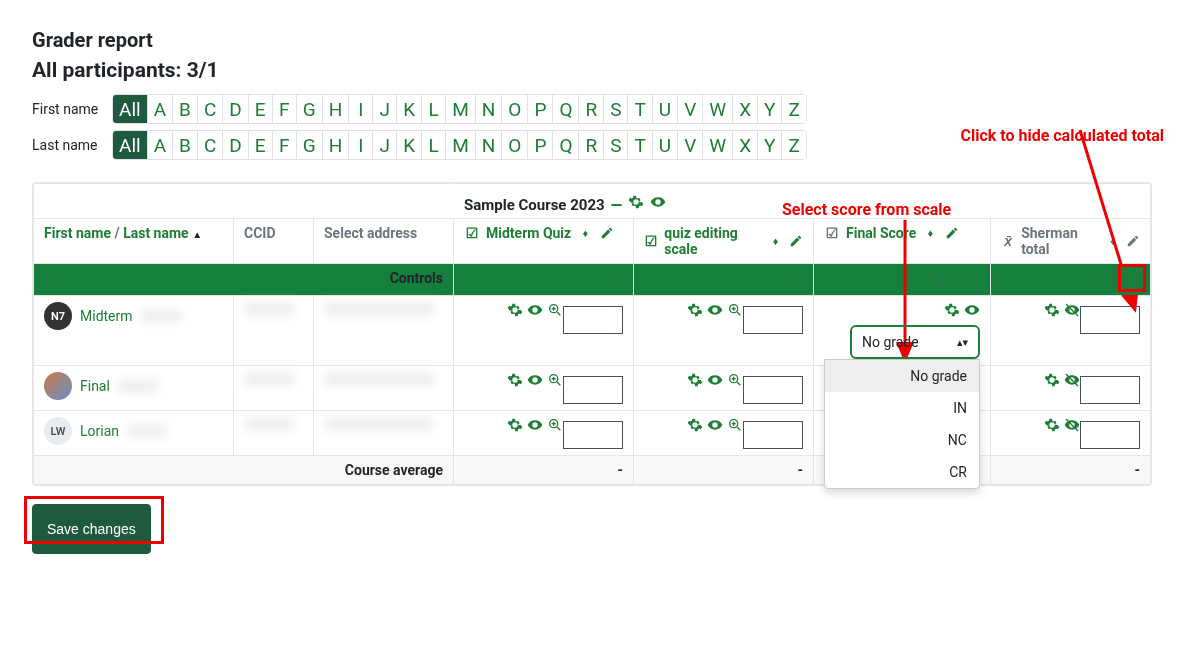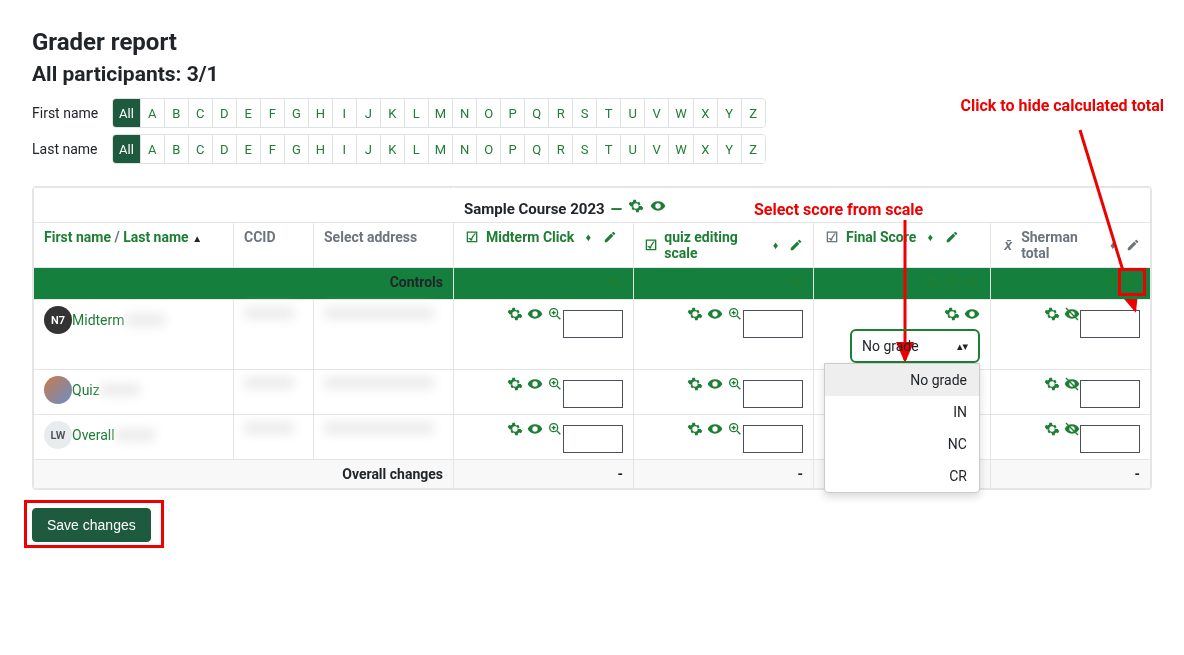--- a/index.html
+++ b/index.html
@@ -4,70 +4,70 @@
 <style>
   * { box-sizing: border-box; }
   body {
     font-family: -apple-system, BlinkMacSystemFont, "Segoe UI", Roboto, Arial, sans-serif;
     margin: 0;
     padding: 28px 32px;
     background: #fff;
     color: #212529;
     position: relative;
   }
-  h1 { font-size: 24px; font-weight: 700; margin: 0 0 6px 0; }
+  h1 { font-size: 20px; font-weight: 700; margin: 0 0 6px 0; }
   h2 { font-size: 21px; font-weight: 700; margin: 0 0 12px 0; }
   .filter-row { display: flex; align-items: center; margin: 6px 0; font-size: 14px; }
   .filter-label { width: 80px; }
   .pill-group { display: inline-flex; border: 1px solid #dee2e6; border-radius: 4px; overflow: hidden; }
-  .pill { display: inline-flex; align-items: center; justify-content: center; min-width: 24px; height: 28px; padding: 0 6px; font-size: 13px; color: #1e7e34; border-left: 1px solid #dee2e6; cursor: pointer; background: #fff; }
+  .pill { display: inline-flex; align-items: center; justify-content: center; min-width: 24px; height: 28px; padding: 0 6px; font-size: 19px; color: #1e7e34; border-left: 1px solid #dee2e6; cursor: pointer; background: #fff; }
   .pill:first-child { border-left: none; }
   .pill.active { background: #1e5b3e; color: #fff; }
   .grid-wrap { margin-top: 22px; border: 1px solid #e5e5e5; border-radius: 4px; overflow: visible; }
   table { border-collapse: collapse; width: 100%; table-layout: fixed; }
   th, td { border: 1px solid #e5e5e5; padding: 6px 10px; font-size: 14px; vertical-align: top; background: #fff; }
   th { font-weight: 700; text-align: left; }
   .hdr-link { color: #1e7e34; cursor: pointer; }
   .hdr-muted { color: #6c757d; }
   .course-hdr { font-weight: 700; font-size: 15px; padding: 8px 10px 4px 10px; }
   .icon-row { display: inline-flex; gap: 6px; align-items: center; margin-top: 2px; }
   .icon { width: 16px; height: 16px; display: inline-flex; align-items: center; justify-content: center; color: #1e7e34; }
   .icon.muted { color: #6c757d; }
   .col-hdr { display: flex; gap: 6px; align-items: center; }
   .sort-caret { font-size: 10px; }
   .controls-row td { font-weight: 700; text-align: right; background: #15803d; }
   .controls-row td.icons-cell { font-weight: 400; text-align: right; }
-  .student-cell { display: flex; align-items: center; }
+  .student-cell { display: flex; align-items: center; gap: 8px; }
   .avatar { width: 28px; height: 28px; border-radius: 50%; background: #333; color: #fff; display: inline-flex; align-items: center; justify-content: center; font-size: 11px; font-weight: 600; flex-shrink: 0; }
   .avatar.photo { background: linear-gradient(135deg,#c97a4a,#6a8fc9); }
   .avatar.lw { background: #e9ecef; color: #495057; }
   .blur { filter: blur(5px); color: #bbb; background: #eee; height: 14px; display: inline-block; border-radius: 2px; }
   .grade-cell { text-align: right; }
   .icons-right { display: inline-flex; gap: 4px; justify-content: flex-end; }
   .grade-input { width: 60px; height: 28px; border: 1px solid #495057; margin-top: 4px; float: right; }
   .dash { color: #212529; }
   .footer-row td { background: #f8f8f8; font-weight: 700; text-align: right; }
-  .save-btn { margin-top: 18px; background: #1e5b3e; color: #fff; border: 1px solid #1e5b3e; padding: 8px 14px; font-size: 14px; border-radius: 4px; cursor: pointer; }
+  .save-btn { margin-top: 18px; background: #1e5b3e; color: #fff; border: 1px solid #1e5b3e; padding: 16px 14px; font-size: 14px; border-radius: 4px; cursor: pointer; }
   .red-box { border: 3px solid #e00; position: absolute; pointer-events: none; }
   .annot { position: absolute; color: #e00; font-weight: 700; font-size: 16px; pointer-events: none; }
   .dropdown-open { position: relative; }
   .select-box { width: 130px; height: 34px; border: 2px solid #1e7e34; border-radius: 6px; display: flex; align-items: center; justify-content: space-between; padding: 0 10px; font-size: 14px; margin-left: auto; margin-top: 4px; }
   .dd-menu { position: absolute; top: 100%; left: 0; right: 0; background: #fff; border: 1px solid #ccc; border-radius: 0 0 4px 4px; box-shadow: 0 4px 8px rgba(0,0,0,0.15); z-index: 20; }
   .dd-item { padding: 8px 12px; font-size: 14px; cursor: pointer; }
   .dd-item.sel { background: #eee; }
   svg.arrow { position: absolute; pointer-events: none; overflow: visible; }
 </style>
 </head>
 <body>
 
 
 
 
-<div class="annot" style="top:96px; right:20px;margin-left:48px;">Click to hide calculated total</div>
-<div class="annot" style="top:200px; left:754px;">Select score from scale</div>
+<div class="annot" style="top:126px; right:20px;margin-left:48px;">Click to hide calculated total</div>
+<div class="annot" style="top:200px; left:782px;">Select score from scale</div>
 <div class="annot" style="top:606px; left:320px;">Be sure to save changes</div>
 
 <svg class="arrow" style="top:130px; left:1070px; width:90px; height:200px;">
   <defs>
       <marker id="ah1" markerWidth="8" markerHeight="8" refX="6" refY="3" orient="auto">
         <path d="M0,0 L7,3 L0,6 Z" fill="#e00"></path>
       </marker>
     </defs>
   <line x1="10" y1="0" x2="65" y2="180" stroke="#e00" stroke-width="3" marker-end="url(#ah1)"></line>
 </svg>
@@ -192,21 +192,21 @@
       <span class="hdr-link">First name</span>
       <span class="hdr-muted"> / </span>
       <span class="hdr-link">Last name</span>
       <span class="sort-caret">▲</span>
     </th>
     <th class="hdr-muted">CCID</th>
     <th class="hdr-muted">Select address</th>
     <th>
       <div class="col-hdr">
         <span class="icon">☑</span>
-        <span class="hdr-link">Midterm Click</span>
+        <span class="hdr-link">Midterm Quiz</span>
         <span class="icon" style="color:#1e7e34;font-size:11px;">♦</span>
         <span class="icon">
                 <svg viewBox="0 0 24 24" width="14" height="14" fill="currentColor">
                   <path d="M3 17.25V21h3.75l11-11.04-3.75-3.75L3 17.25zM20.7 7.04a1 1 0 000-1.41l-2.34-2.34a1 1 0 00-1.41 0l-1.83 1.83 3.75 3.75 1.83-1.83z"></path>
                 </svg>
               </span>
       </div>
     </th>
     <th>
       <div class="col-hdr">
@@ -394,21 +394,21 @@
                   <path d="M12 5C7 5 2.7 8.1 1 12c1.7 3.9 6 7 11 7s9.3-3.1 11-7c-1.7-3.9-6-7-11-7zm0 11a4 4 0 110-8 4 4 0 010 8z"></path>
                   <line x1="3" y1="3" x2="21" y2="21" stroke="currentColor" stroke-width="2"></line>
                 </svg>
               </span>
             </div><input class="grade-input" style=""></td>
         </tr>
         <tr>
           <td>
             <div class="student-cell">
               <span class="avatar photo"></span>
-              <span class="hdr-link">Quiz</span> 
+              <span class="hdr-link">Final</span> 
               <span class="blur" style="width:40px"></span>
             </div>
           </td>
           <td><span class="blur" style="width:50px"></span></td>
           <td><span class="blur" style="width:110px"></span></td>
           <td class="grade-cell"><div class="icons-right">
               <span class="icon">
                 <svg viewBox="0 0 24 24" width="16" height="16" fill="currentColor">
                   <path d="M12 8a4 4 0 100 8 4 4 0 000-8zm9 4a7 7 0 01-.1 1.2l2.1 1.6-2 3.5-2.5-1a7 7 0 01-2 1.2l-.4 2.7h-4l-.4-2.7a7 7 0 01-2-1.2l-2.5 1-2-3.5 2.1-1.6A7 7 0 013 12a7 7 0 01.1-1.2L1 9.2l2-3.5 2.5 1a7 7 0 012-1.2L8 2.8h4l.4 2.7a7 7 0 012 1.2l2.5-1 2 3.5-2.1 1.6c.1.4.2.8.2 1.2z"></path>
                 </svg>
@@ -470,21 +470,21 @@
                   <path d="M12 5C7 5 2.7 8.1 1 12c1.7 3.9 6 7 11 7s9.3-3.1 11-7c-1.7-3.9-6-7-11-7zm0 11a4 4 0 110-8 4 4 0 010 8z"></path>
                   <line x1="3" y1="3" x2="21" y2="21" stroke="currentColor" stroke-width="2"></line>
                 </svg>
               </span>
             </div><input class="grade-input" style=""></td>
         </tr>
         <tr>
           <td>
             <div class="student-cell">
               <span class="avatar lw">LW</span>
-              <span class="hdr-link">Overall</span> 
+              <span class="hdr-link">Lorian</span> 
               <span class="blur" style="width:40px"></span>
             </div>
           </td>
           <td><span class="blur" style="width:50px"></span></td>
           <td><span class="blur" style="width:110px"></span></td>
           <td class="grade-cell"><div class="icons-right">
               <span class="icon">
                 <svg viewBox="0 0 24 24" width="16" height="16" fill="currentColor">
                   <path d="M12 8a4 4 0 100 8 4 4 0 000-8zm9 4a7 7 0 01-.1 1.2l2.1 1.6-2 3.5-2.5-1a7 7 0 01-2 1.2l-.4 2.7h-4l-.4-2.7a7 7 0 01-2-1.2l-2.5 1-2-3.5 2.1-1.6A7 7 0 013 12a7 7 0 01.1-1.2L1 9.2l2-3.5 2.5 1a7 7 0 012-1.2L8 2.8h4l.4 2.7a7 7 0 012 1.2l2.5-1 2 3.5-2.1 1.6c.1.4.2.8.2 1.2z"></path>
                 </svg>
@@ -546,21 +546,21 @@
                   <path d="M12 5C7 5 2.7 8.1 1 12c1.7 3.9 6 7 11 7s9.3-3.1 11-7c-1.7-3.9-6-7-11-7zm0 11a4 4 0 110-8 4 4 0 010 8z"></path>
                   <line x1="3" y1="3" x2="21" y2="21" stroke="currentColor" stroke-width="2"></line>
                 </svg>
               </span>
             </div><input class="grade-input" style=""></td>
         </tr>
       </tbody>
 
   <tbody>
         <tr class="footer-row">
-    <td colspan="3">Overall changes</td>
+    <td colspan="3">Course average</td>
     <td class="dash">-</td>
     <td class="dash">-</td>
     <td class="dash">-</td>
     <td class="dash">-</td>
   </tr>
 </tbody>
     </table>
 </div>
 
 <div style="position:relative; display:inline-block;">

